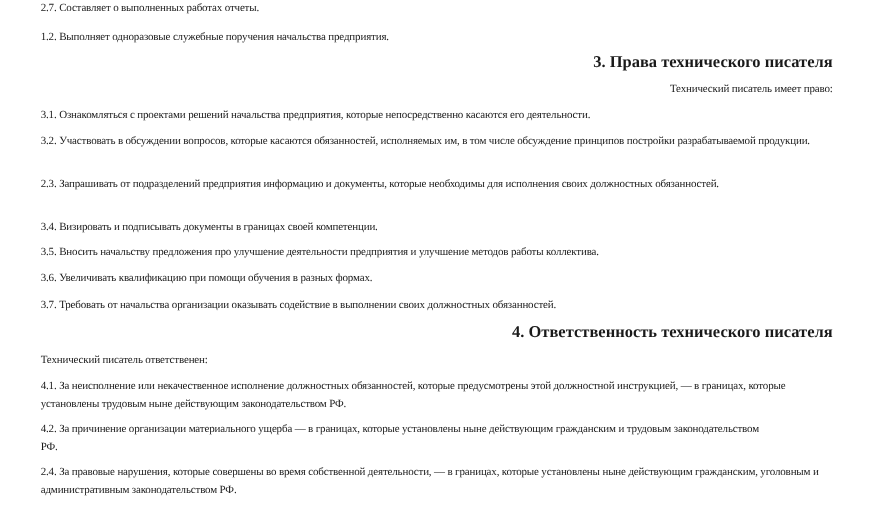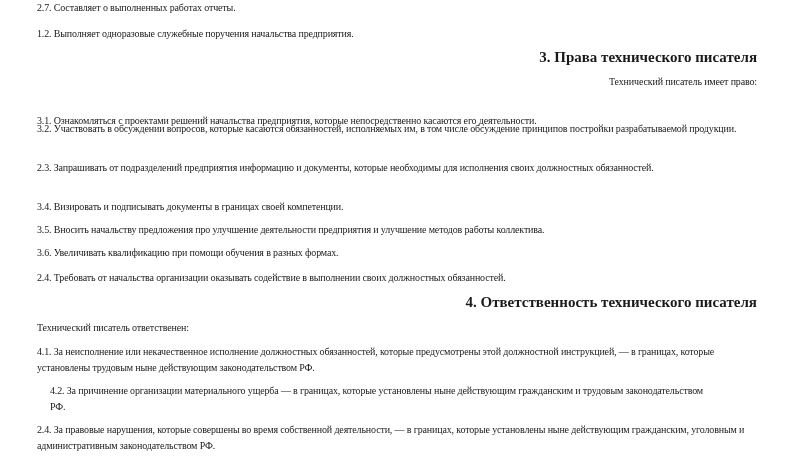--- a/index.html
+++ b/index.html
@@ -20,26 +20,26 @@
   </style>
 </head>
 <body>
 
 <div class="page">
   <div class="p" style="top:0px;">2.7. Составляет о выполненных работах отчеты.</div>
   <div class="p" style="top:26px;">1.2. Выполняет одноразовые служебные поручения начальства предприятия.</div>
 
   <div class="h" style="top:48px;">3. Права технического писателя</div>
   <div class="p" style="top:74px;text-align:right;">Технический писатель имеет право:</div>
-  <div class="p" style="top:97px;margin-top:16px;">3.1. Ознакомляться с проектами решений начальства предприятия, которые непосредственно касаются его деятельности.</div>
+  <div class="p" style="top:97px;">3.1. Ознакомляться с проектами решений начальства предприятия, которые непосредственно касаются его деятельности.</div>
   <div class="p" style="top:121px; width:700px;">3.2. Участвовать в обсуждении вопросов, которые касаются обязанностей, исполняемых им, в том числе обсуждение принципов постройки разрабатываемой продукции.</div>
   <div class="p" style="top:160px; width:700px;">2.3. Запрашивать от подразделений предприятия информацию и документы, которые необходимы для исполнения своих должностных обязанностей.</div>
   <div class="p" style="top:199px;">3.4. Визировать и подписывать документы в границах своей компетенции.</div>
   <div class="p" style="top:222px;">3.5. Вносить начальству предложения про улучшение деятельности предприятия и улучшение методов работы коллектива.</div>
   <div class="p" style="top:245px;">3.6. Увеличивать квалификацию при помощи обучения в разных формах.</div>
-  <div class="p" style="top:270px;">2.4. Требовать от начальства организации оказывать содействие в выполнении своих должностных обязанностей.</div>
+  <div class="p" style="top:270px;">3.7. Требовать от начальства организации оказывать содействие в выполнении своих должностных обязанностей.</div>
 
   <div class="h" style="top:293px;">4. Ответственность технического писателя</div>
   <div class="p" style="top:320px;">Технический писатель ответственен:</div>
   <div class="p" style="top:344px; width:680px;">4.1. За неисполнение или некачественное исполнение  должностных обязанностей, которые предусмотрены этой должностной инструкцией, — в границах, которые установлены трудовым ныне действующим законодательством РФ.</div>
-  <div class="p" style="top:383px; width:660px;margin-left:13px;">4.2. За причинение организации материального ущерба — в границах, которые установлены ныне действующим гражданским и трудовым законодательством РФ.</div>
+  <div class="p" style="top:383px; width:660px;">4.2. За причинение организации материального ущерба — в границах, которые установлены ныне действующим гражданским и трудовым законодательством РФ.</div>
   <div class="p" style="top:422px; width:712px;">2.4. За правовые нарушения, которые совершены во время собственной деятельности, — в границах, которые установлены ныне действующим гражданским, уголовным и административным законодательством РФ.</div>
 </div>
 
 </body></html>

